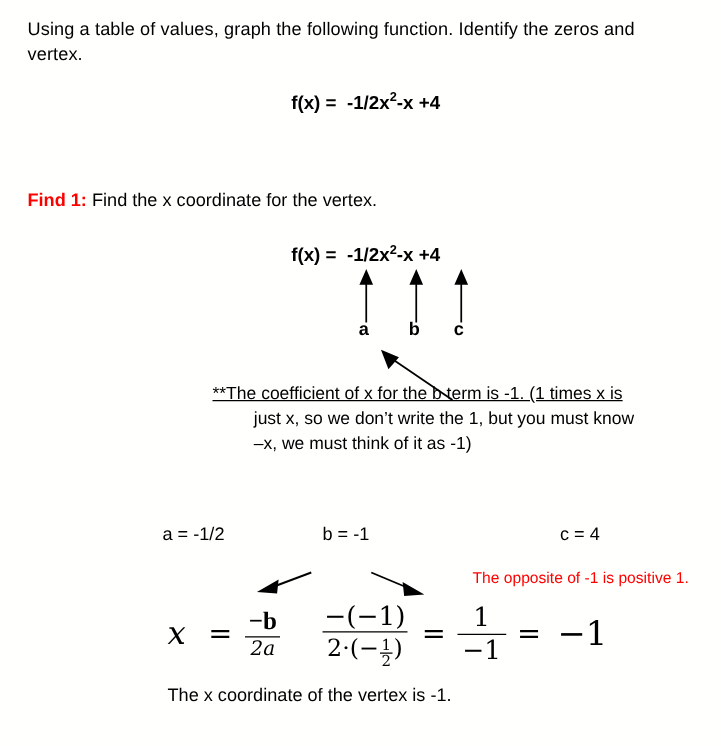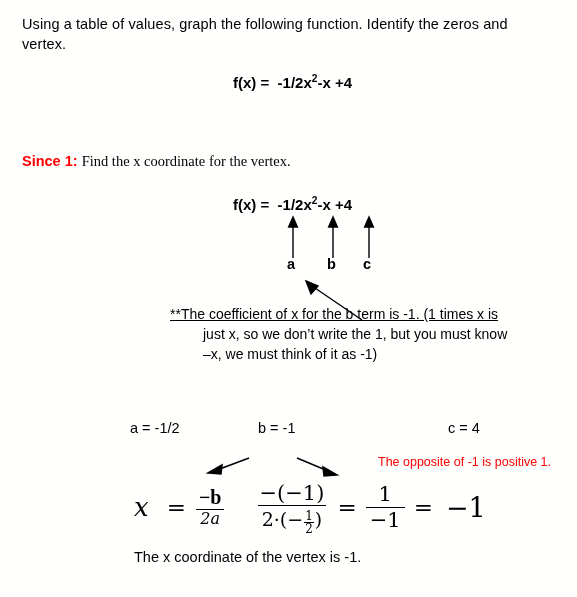--- a/index.html
+++ b/index.html
@@ -48,21 +48,21 @@
     position: absolute;
     left: 22px;
     top: 153px;
     font-size: 14.5px;
     white-space: nowrap;
   }
   .step-label {
     color: #ff0000;
     font-weight: bold;
   }
-  .step-text { color: #000; font-family: Liberation Serif, serif; }
+  .step-text { color: #000; }
 
   .eq-second {
     position: absolute;
     left: 0;
     top: 196px;
     width: 577px;
     text-align: center;
     font-size: 15px;
     font-weight: bold;
   }
@@ -253,21 +253,21 @@
 
 <div class="slide">
 
   <div class="intro">Using a table of values, graph the following function.   Identify the zeros and vertex.</div>
 
   <div class="eq-main">
     <span class="inner"><span>f(x) =</span>&nbsp;&nbsp;<span>-1/2x</span><sup class="sq">2</sup><span>-x +4</span></span>
   </div>
 
   <div class="step-line">
-    <span class="step-label">Since 1:</span>
+    <span class="step-label">Find 1:</span>
     <span class="step-text">Find the x coordinate for the vertex.</span>
   </div>
 
   <div class="eq-second">
     <span class="inner"><span>f(x) =</span>&nbsp;&nbsp;<span>-1/2x</span><sup class="sq">2</sup><span>-x +4</span></span>
   </div>
 
   <div class="arrows-v">
     <svg width="110" height="44" viewBox="0 0 110 44">
       <g stroke="#000" stroke-width="1.4" fill="#000">

